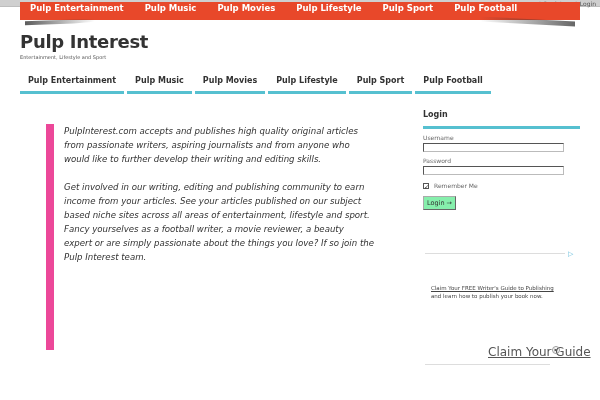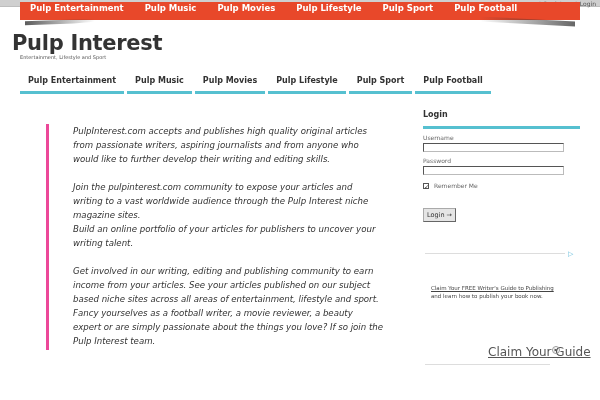--- a/index.html
+++ b/index.html
@@ -29,60 +29,60 @@
     background: linear-gradient(to right, #333, rgba(0,0,0,0));
     border-radius: 0 0 50% 0; opacity: 0.8; transform: skewY(-2deg);
   }
   .top-shadow-right {
     position: absolute; left: 480px; top: 19px; width: 95px; height: 5px;
     background: linear-gradient(to left, #333, rgba(0,0,0,0));
     opacity: 0.75; transform: skewY(3deg);
   }
 
   .site-title {
-    position: absolute; left: 12px; top: 31px; font-size: 21px; font-weight: bold;
+    position: absolute; left: 20px; top: 31px; font-size: 18px; font-weight: bold;
     color: #333; letter-spacing: -0.3px;
   }
   .site-desc {
     position: absolute; left: 20px; top: 54px; font-size: 5px; color: #555;
   }
 
   .main-nav {
     position: absolute; left: 20px; top: 74px; display: flex;
   }
   .main-nav a {
     display: block; font-size: 8px; font-weight: bold; color: #333; text-decoration: none;
     padding: 2px 8px 6px 8px; border-bottom: 3px solid #56c0d0; margin-right: 3px;
     white-space: nowrap;
   }
 
   .content {
     position: absolute; left: 46px; top: 124px; width: 340px; height: 226px;
-    border-left: 3px solid #ec4899; padding-left: 24px;
+    border-left: 8px solid #ec4899; padding-left: 10px;
   }
   .content p {
     font-style: italic; font-size: 8.6px; line-height: 14px; color: #333;
     margin-bottom: 14px; white-space: pre-line;
   }
 
   .sidebar { position: absolute; left: 423px; top: 110px; width: 157px; }
   .widget-title { font-size: 8px; font-weight: bold; color: #333; height: 16px; }
   .widget-bar { height: 3px; background: #56c0d0; width: 157px; margin-bottom: 4px; }
   .field-label { font-size: 6px; color: #666; margin-top: 5px; margin-bottom: 2px; }
   .field-input {
     width: 141px; height: 9px; border: 1px solid #bbb; border-top-color: #555; border-left-color: #555;
     background: #fff; display: block;
   }
   .remember { display: flex; align-items: center; margin-top: 7px; font-size: 6px; color: #666; }
   .checkbox {
     width: 6px; height: 6px; border: 1px solid #555; margin-right: 5px; font-size: 6px;
     line-height: 5px; text-align: center; color: #333;
   }
   .login-btn {
-    margin-top: 19px; font-size: 6.5px; padding: 2px 3px; background: #e5e5e5;
+    margin-top: 7px; font-size: 6.5px; padding: 2px 3px; background: #86efac;
     border: 1px solid #aaa; border-right-color: #666; border-bottom-color: #666; color: #333;
     display: inline-block;
   }
   .lost-pw { margin-top: 8px; font-size: 7px; color: #555; display: block; }
 
   .ad { position: absolute; left: 425px; top: 253px; width: 150px; height: 112px; }
   .ad-topline { position: absolute; left: 0; top: 0; width: 140px; height: 1px; background: #ddd; }
   .ad-choice { position: absolute; left: 143px; top: -3px; font-size: 7px; color: #5bb8d8; }
   .ad-headline {
     position: absolute; left: 4px; top: 5px; font-family: "DejaVu Serif", serif;
@@ -127,25 +127,20 @@
   <a>Pulp Movies</a>
   <a>Pulp Lifestyle</a>
   <a>Pulp Sport</a>
   <a>Pulp Football</a>
 </nav>
 
 <div class="content">
   <p>PulpInterest.com accepts and publishes high quality original articles
 from passionate writers, aspiring journalists and from anyone who
 would like to further develop their writing and editing skills.</p>
-  <p>Join the pulpinterest.com community to expose your articles and
-writing to a vast worldwide audience through the Pulp Interest niche
-magazine sites.
-Build an online portfolio of your articles for publishers to uncover your
-writing talent.</p>
   <p>Get involved in our writing, editing and publishing community to earn
 income from your articles. See your articles published on our subject
 based niche sites across all areas of entertainment, lifestyle and sport.
 Fancy yourselves as a football writer, a movie reviewer, a beauty
 expert or are simply passionate about the things you love? If so join the
 Pulp Interest team.</p>
 </div>
 
 <aside class="sidebar">
   <div class="widget-title">Login</div>

